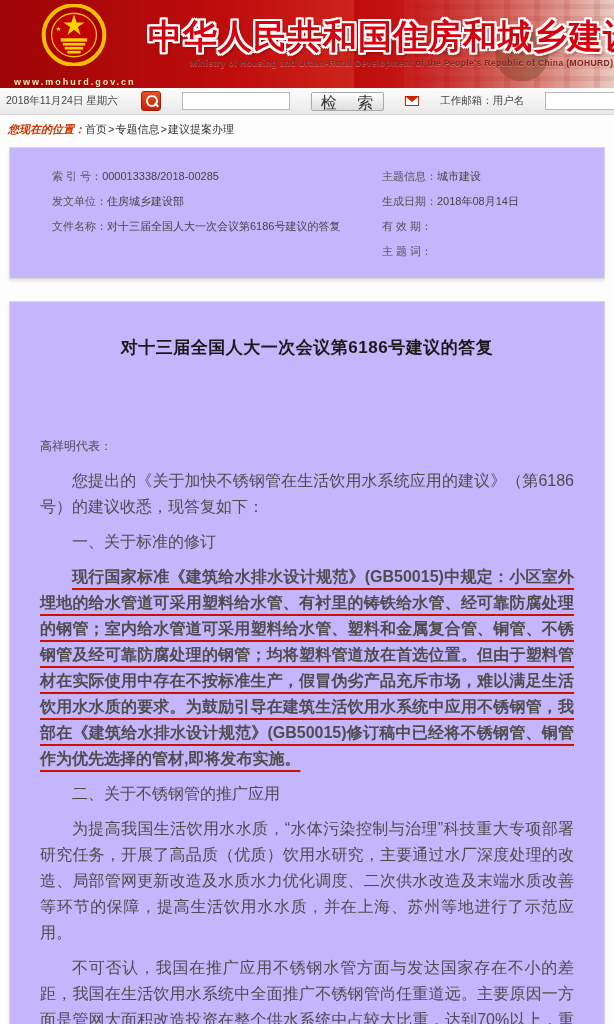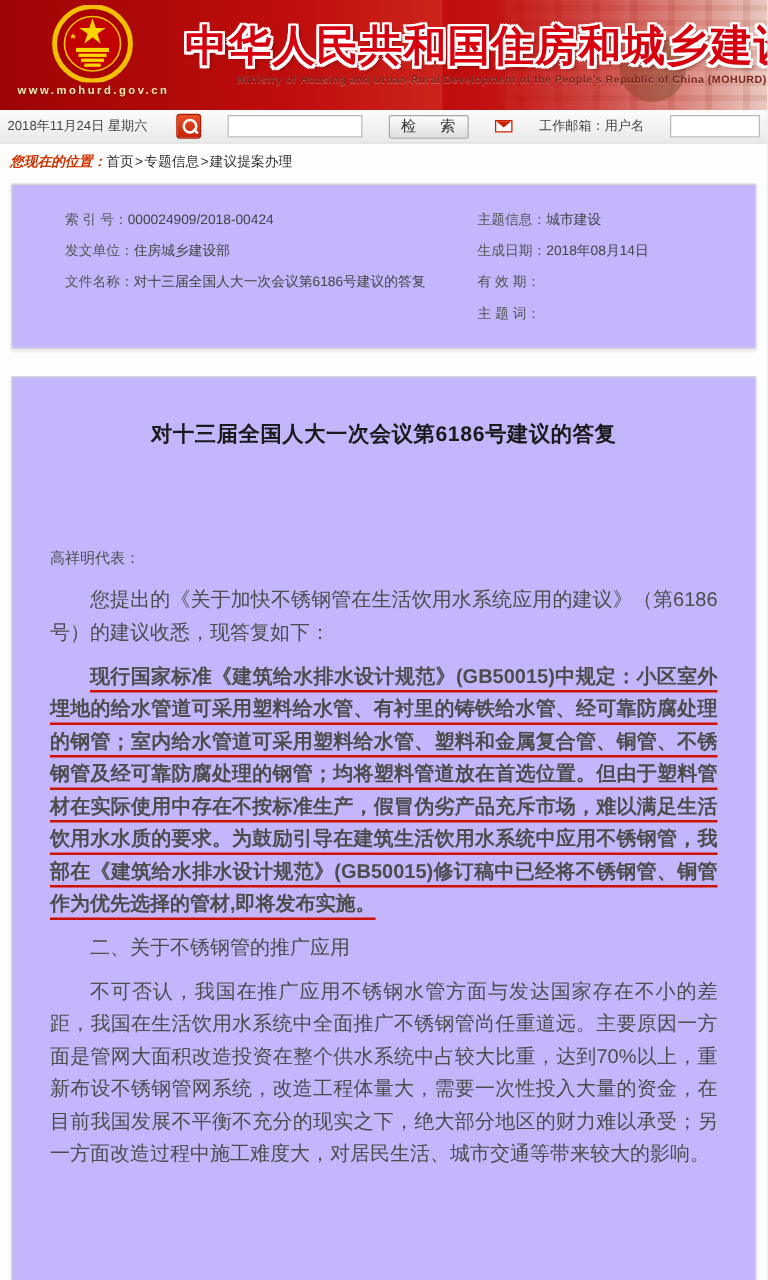--- a/index.html
+++ b/index.html
@@ -29,21 +29,21 @@
   .banner-fade {
     position: absolute; right: 0; top: 0; width: 260px; height: 100%;
     background: linear-gradient(90deg, #c00d0d 0%, rgba(192,13,13,.55) 45%, rgba(192,13,13,0) 100%);
   }
   .emblem-wrap {
     position: absolute; left: 14px; top: 4px; width: 120px; text-align: center; z-index: 3;
   }
   .emblem-wrap svg { display: block; margin: 0 auto; }
   .site-url {
     font-size: 9px; font-weight: bold; color: #ffe9b0;
-    letter-spacing: 2px; margin-top: 1px; text-shadow: 0 1px 1px rgba(0,0,0,.4);
+    letter-spacing: 2px; margin-top: 11px; text-shadow: 0 1px 1px rgba(0,0,0,.4);
   }
   .banner-title {
     position: absolute; left: 148px; top: 14px; z-index: 3;
     font-size: 34px; font-weight: bold; letter-spacing: 1px;
     color: #d7000f; white-space: nowrap;
     text-shadow: -2px -2px 0 #fff, 2px -2px 0 #fff, -2px 2px 0 #fff, 2px 2px 0 #fff,
                  0 -2px 0 #fff, 0 2px 0 #fff, -2px 0 0 #fff, 2px 0 0 #fff,
                  3px 3px 3px rgba(80,0,0,.45);
     text-align: right;
   }
@@ -81,21 +81,21 @@
     height: 18px; border: 1px solid #b9b9b9; background: #fff;
     font-size: 10px; padding: 0 3px; font-family: inherit;
   }
   .inp-search { width: 108px; }
   .inp-user { width: 72px; }
   .inp-pass { width: 62px; }
   .tb-btn {
     height: 19px; padding: 0 9px;
     background: linear-gradient(#fefefe, #ddd);
     border: 1px solid #aaa; border-radius: 2px;
-    font-size: 12px; color: #333; cursor: pointer; font-family: inherit;
+    font-size: 16px; color: #333; cursor: pointer; font-family: inherit;
   }
   .btn-search { letter-spacing: 8px; padding-right: 2px; }
   .icon-mail {
     width: 14px; height: 10px; border: 1px solid #cc2200; background: #fff;
     position: relative; display: inline-block; flex: 0 0 auto;
   }
   .icon-mail::before {
     content: ""; position: absolute; left: 0; top: 0;
     border-left: 6px solid transparent; border-right: 6px solid transparent;
     border-top: 5px solid #cc2200; width: 0; margin-left: 0;
@@ -196,21 +196,21 @@
 
 <div class="breadcrumb">
   <span class="crumb-prefix">您现在的位置：</span><a class="crumb-link">首页</a><span class="crumb-sep">&gt;</span><a class="crumb-link">专题信息</a><span class="crumb-sep">&gt;</span><a class="crumb-link">建议提案办理</a>
 </div>
 
 <div class="box meta-box">
   <div class="meta-grid">
     <div class="meta-col meta-col-left">
       <div class="meta-row">
           <span class="meta-label">索 引 号：</span>
-          <span class="meta-value">000024909/2018-00424</span>
+          <span class="meta-value">000013338/2018-00285</span>
         </div>
       <div class="meta-row">
           <span class="meta-label">发文单位：</span>
           <span class="meta-value">住房城乡建设部</span>
         </div>
       <div class="meta-row">
           <span class="meta-label">文件名称：</span>
           <span class="meta-value">对十三届全国人大一次会议第6186号建议的答复</span>
         </div>
     </div>
@@ -232,17 +232,19 @@
           <span class="meta-value"></span>
         </div>
     </div>
   </div>
 </div>
 
 <div class="box doc-box">
   <div class="doc-title">对十三届全国人大一次会议第6186号建议的答复</div>
   <div class="doc-salutation">高祥明代表：</div>
   <p class="para">您提出的《关于加快不锈钢管在生活饮用水系统应用的建议》（第6186号）的建议收悉，现答复如下：</p>
+  <p class="para">一、关于标准的修订</p>
   <p class="para underline-red">现行国家标准《建筑给水排水设计规范》(GB50015)中规定：小区室外埋地的给水管道可采用塑料给水管、有衬里的铸铁给水管、经可靠防腐处理的钢管；室内给水管道可采用塑料给水管、塑料和金属复合管、铜管、不锈钢管及经可靠防腐处理的钢管；均将塑料管道放在首选位置。但由于塑料管材在实际使用中存在不按标准生产，假冒伪劣产品充斥市场，难以满足生活饮用水水质的要求。为鼓励引导在建筑生活饮用水系统中应用不锈钢管，我部在《建筑给水排水设计规范》(GB50015)修订稿中已经将不锈钢管、铜管作为优先选择的管材,即将发布实施。</p>
   <p class="para">二、关于不锈钢管的推广应用</p>
+  <p class="para">为提高我国生活饮用水水质，“水体污染控制与治理”科技重大专项部署研究任务，开展了高品质（优质）饮用水研究，主要通过水厂深度处理的改造、局部管网更新改造及水质水力优化调度、二次供水改造及末端水质改善等环节的保障，提高生活饮用水水质，并在上海、苏州等地进行了示范应用。</p>
   <p class="para">不可否认，我国在推广应用不锈钢水管方面与发达国家存在不小的差距，我国在生活饮用水系统中全面推广不锈钢管尚任重道远。主要原因一方面是管网大面积改造投资在整个供水系统中占较大比重，达到70%以上，重新布设不锈钢管网系统，改造工程体量大，需要一次性投入大量的资金，在目前我国发展不平衡不充分的现实之下，绝大部分地区的财力难以承受；另一方面改造过程中施工难度大，对居民生活、城市交通等带来较大的影响。</p>
 
 </div>
 
 </body></html>

